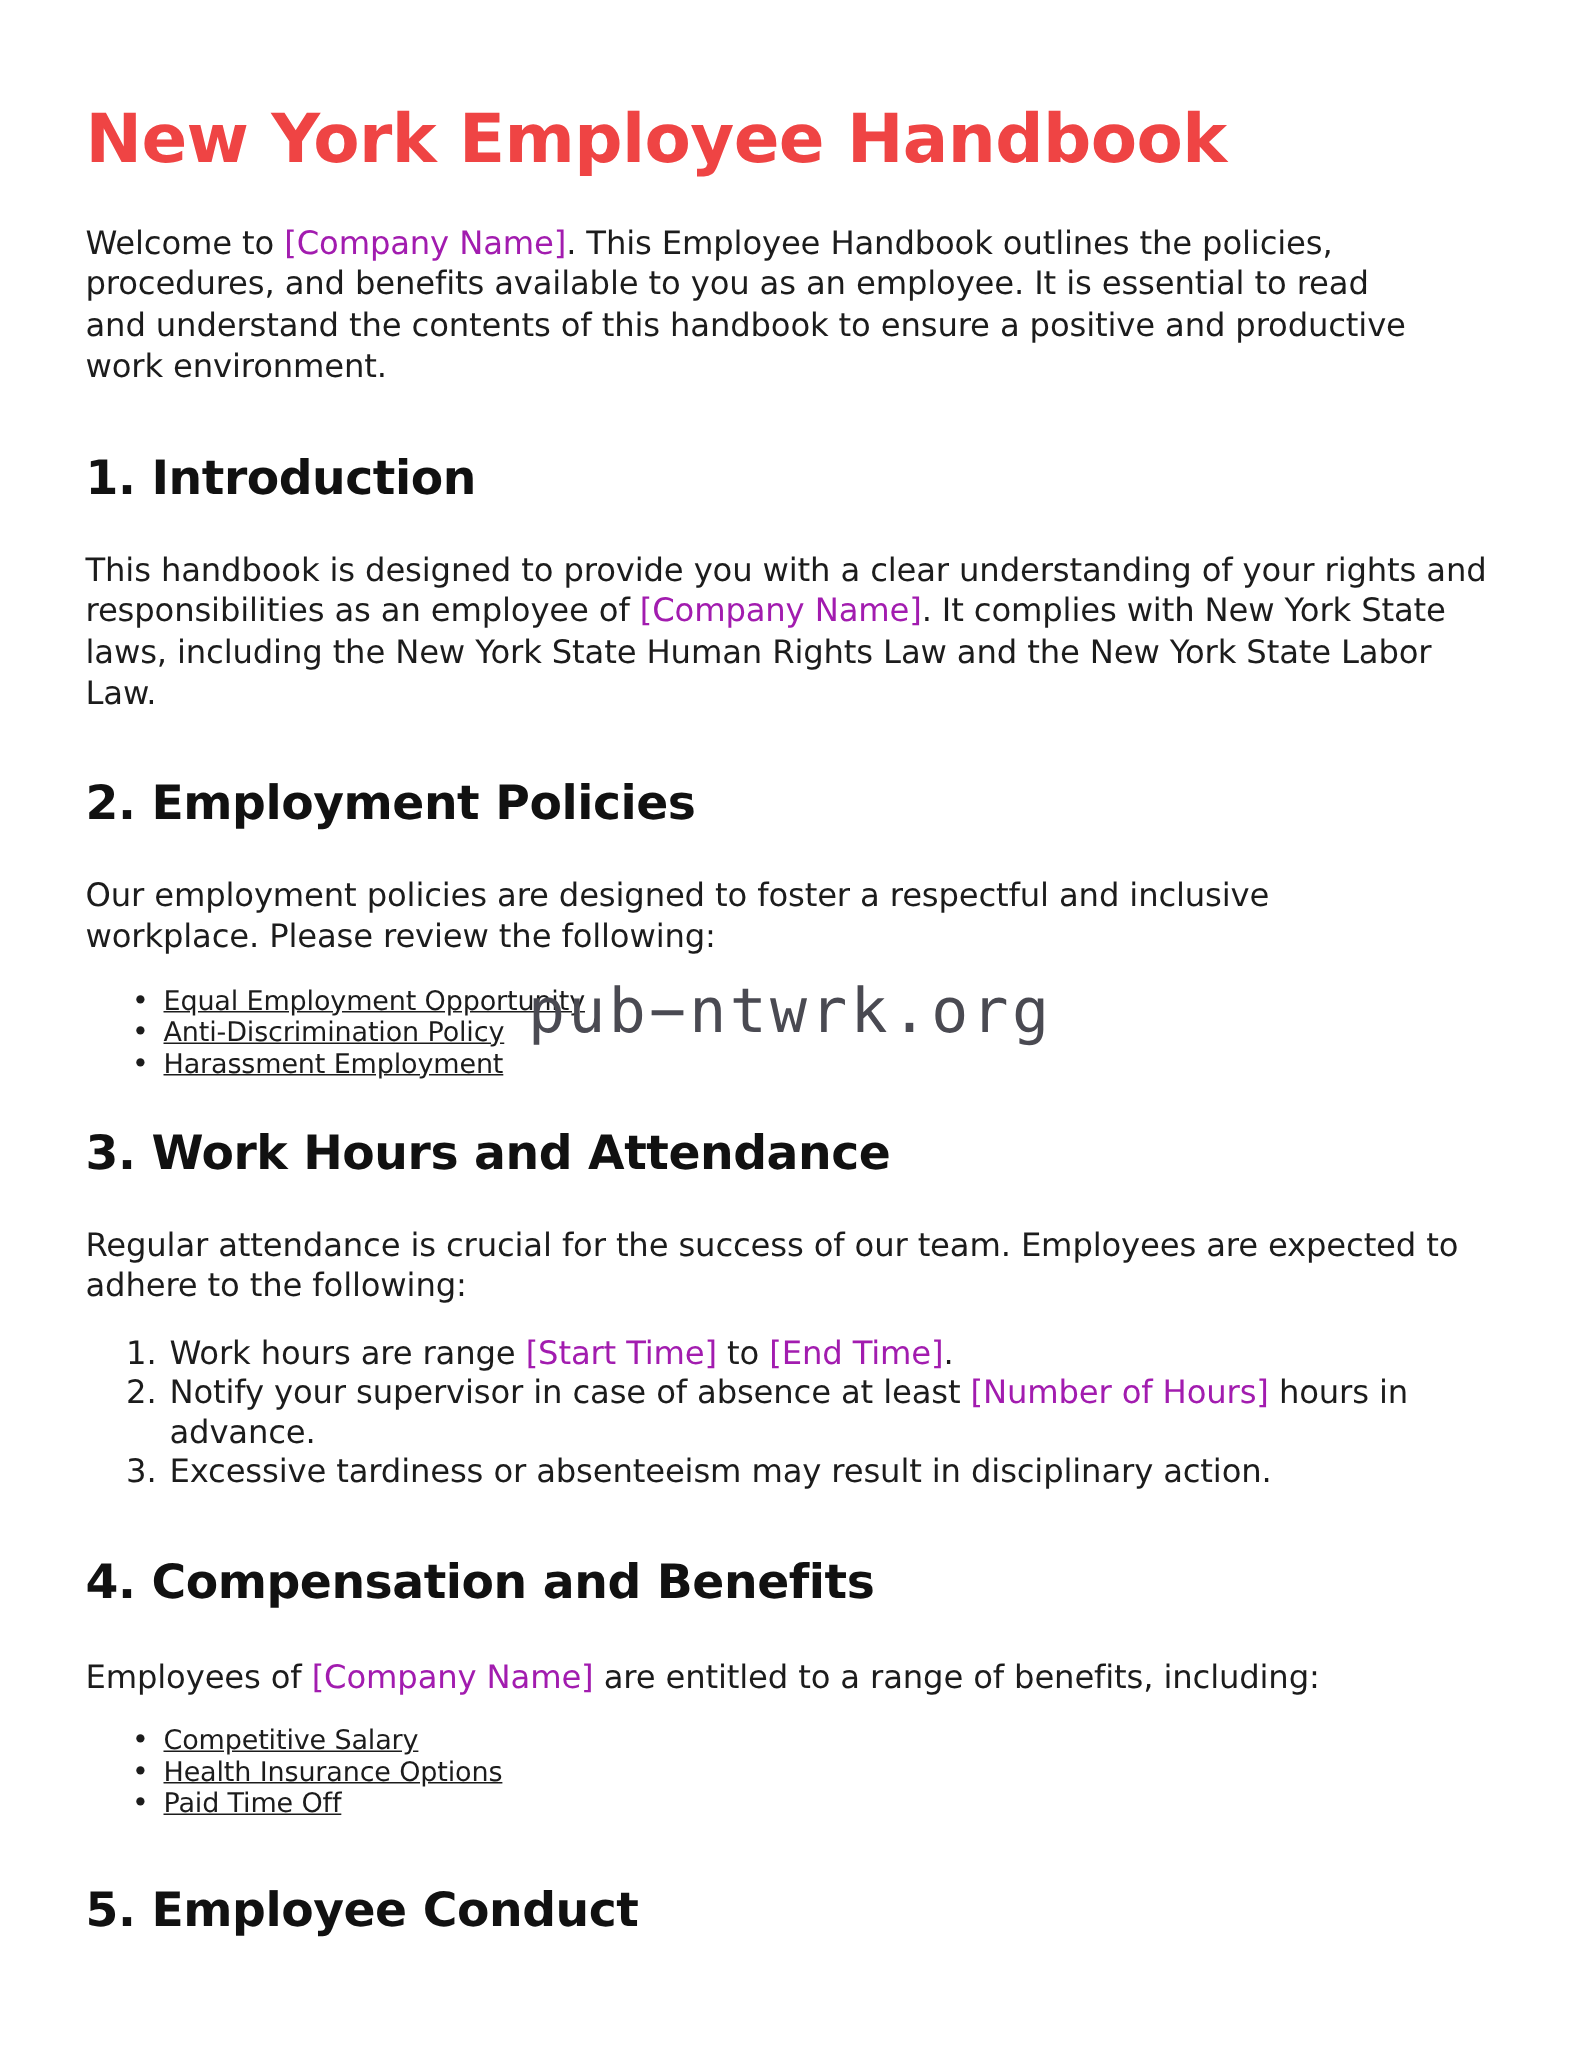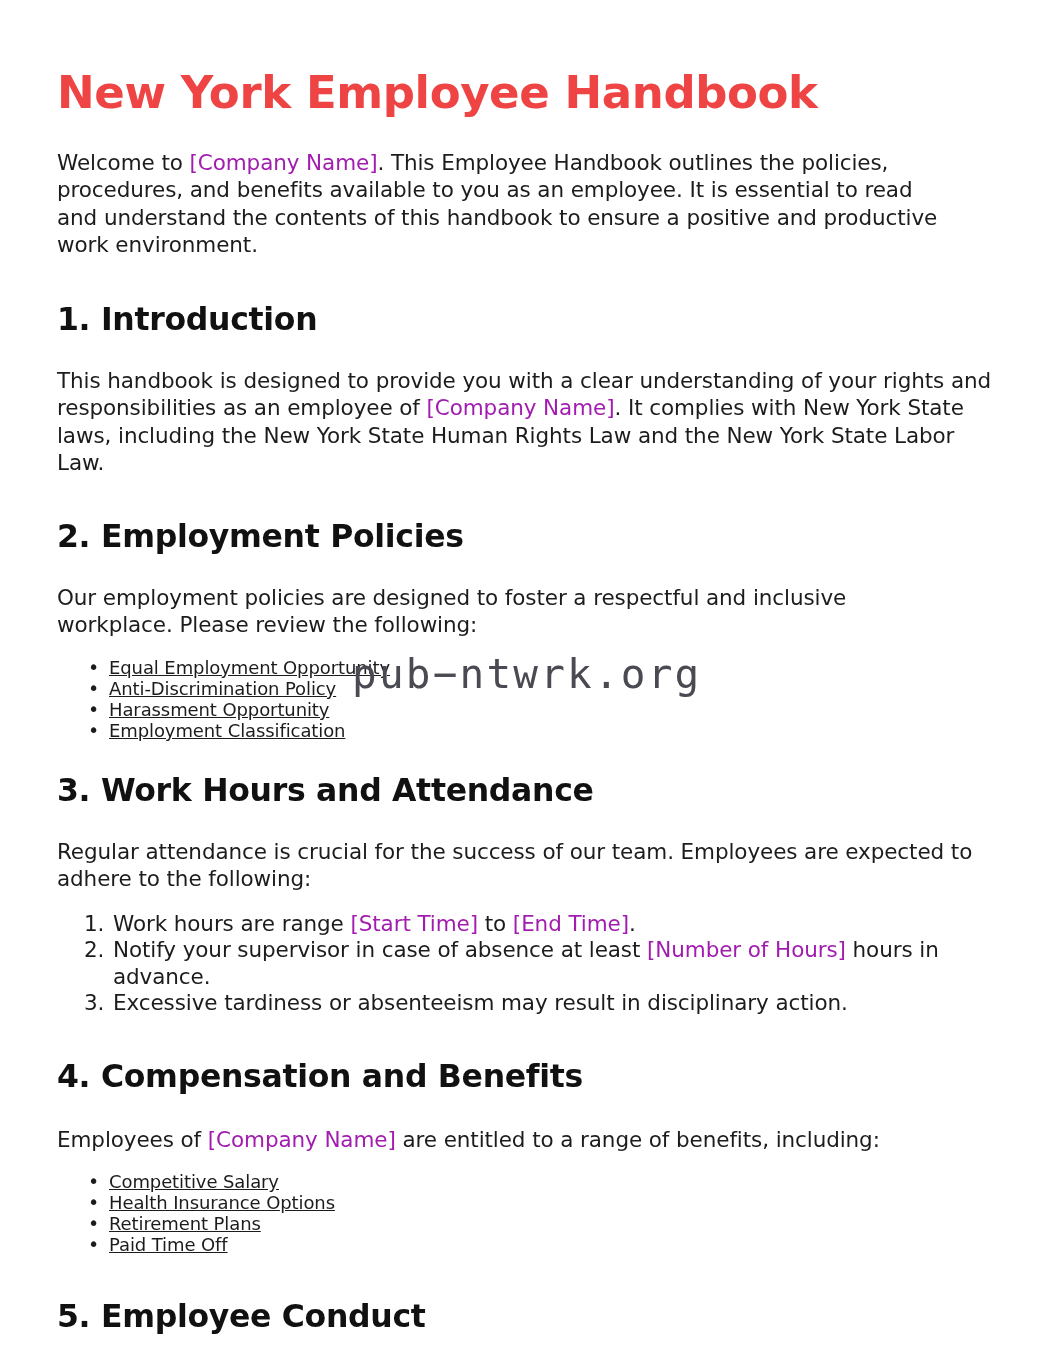--- a/index.html
+++ b/index.html
@@ -155,37 +155,35 @@
     <p class="para intro-para"><span>Welcome to </span><span class="b">[Company Name]</span><span>. This Employee Handbook outlines the policies, procedures, and benefits available to you as an employee. It is essential to read and understand the contents of this handbook to ensure a positive and productive work environment.</span></p>
 
     <h2 class="section-heading sec1-heading">1. Introduction</h2>
     <p class="para sec1-para"><span>This handbook is designed to provide you with a clear understanding of your rights and responsibilities as an employee of </span><span class="b">[Company Name]</span><span>. It complies with New York State laws, including the New York State Human Rights Law and the New York State Labor Law.</span></p>
 
     <h2 class="section-heading sec2-heading">2. Employment Policies</h2>
     <p class="para sec2-para">Our employment policies are designed to foster a respectful and inclusive workplace. Please review the following:</p>
     <ul class="bullets">
       <li>Equal Employment Opportunity</li>
       <li>Anti-Discrimination Policy</li>
-      <li>Harassment Opportunity</li>
-      <li>Employment Classification</li>
+      <li>Harassment Employment</li>
     </ul>
 
     <h2 class="section-heading sec3-heading">3. Work Hours and Attendance</h2>
     <p class="para sec3-para">Regular attendance is crucial for the success of our team. Employees are expected to adhere to the following:</p>
     <ol class="numbers">
       <li><span>Work hours are range </span><span class="b">[Start Time]</span><span> to </span><span class="b">[End Time]</span><span>.</span></li>
       <li><span>Notify your supervisor in case of absence at least </span><span class="b">[Number of Hours]</span><span> hours in advance.</span></li>
       <li><span>Excessive tardiness or absenteeism may result in disciplinary action.</span></li>
     </ol>
 
     <h2 class="section-heading sec4-heading">4. Compensation and Benefits</h2>
     <p class="para sec4-para"><span>Employees of </span><span class="b">[Company Name]</span><span> are entitled to a range of benefits, including:</span></p>
     <ul class="bullets">
       <li>Competitive Salary</li>
       <li>Health Insurance Options</li>
-      <li>Retirement Plans</li>
       <li>Paid Time Off</li>
     </ul>
 
     <h2 class="section-heading sec5-heading">5. Employee Conduct</h2>
 
   </div>
 </div>
 
 </body></html>

